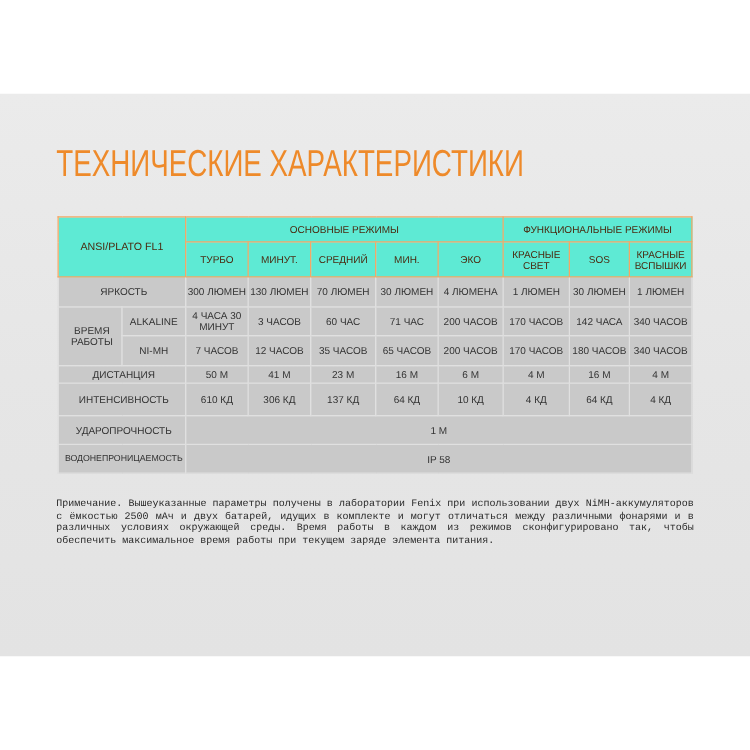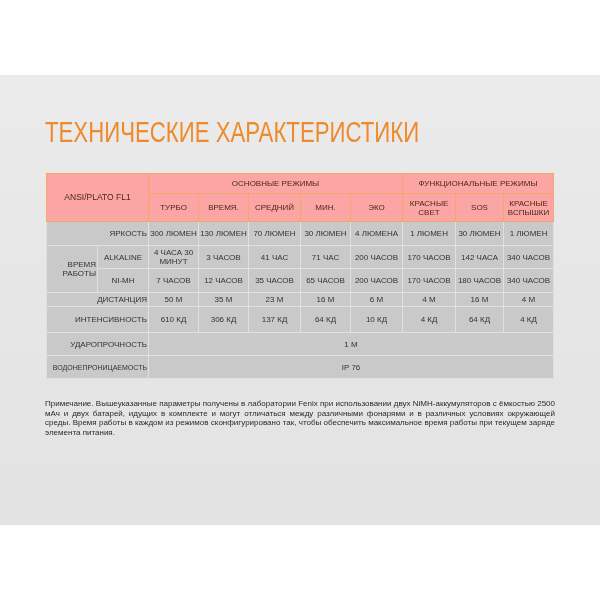--- a/index.html
+++ b/index.html
@@ -18,27 +18,27 @@
   table.spec {
     position: absolute; left: 46px; top: 173px; width: 507px;
     border-collapse: collapse; table-layout: fixed;
     font-family: "Liberation Sans", sans-serif; font-size: 8px; color: #333;
   }
   table.spec td {
     border: 1px solid #e0e0e0; text-align: center; vertical-align: middle;
     padding: 0 1px; line-height: 9px; background: #c9c9c9;
     white-space: normal;
   }
-  table.spec td.h { background: #fca5a5; color: #4a2a10; border-color: #f3a866; }
-  table.spec td.lbl { text-align: right; padding-left: 4px; }
+  table.spec td.h { background: #5eead4; color: #4a2a10; border-color: #f3a866; }
+  table.spec td.lbl { text-align: center; padding-left: 4px; }
   table.spec td.corner { font-weight: normal; font-size: 8.5px; }
   table.spec td.small { font-size: 7px; }
   .note {
     position: absolute; left: 45px; top: 399px; width: 510px;
-    font-family: Liberation Sans, sans-serif; font-size: 8px; color: #2a2a2a;
+    font-family: Liberation Mono, monospace; font-size: 8px; color: #2a2a2a;
     line-height: 9.5px; text-align: justify;
   }
 </style>
 </head>
 <body>
 
 <div class="panel"></div>
 
 <div class="title">ТЕХНИЧЕСКИЕ ХАРАКТЕРИСТИКИ</div>
 
@@ -56,21 +56,21 @@
       <col style="width:50px">
   </colgroup>
   <tbody>
       <tr style="height:20px">
     <td class="h corner" colspan="2" rowspan="2">ANSI/PLATO FL1</td>
     <td class="h" colspan="5">ОСНОВНЫЕ РЕЖИМЫ</td>
     <td class="h" colspan="3">ФУНКЦИОНАЛЬНЫЕ РЕЖИМЫ</td>
   </tr>
   <tr style="height:28px">
     <td class="h">ТУРБО</td>
-    <td class="h">ВРЕМЯ.</td>
+    <td class="h">МИНУТ.</td>
     <td class="h">СРЕДНИЙ</td>
     <td class="h">МИН.</td>
     <td class="h">ЭКО</td>
     <td class="h">КРАСНЫЕ СВЕТ</td>
     <td class="h">SOS</td>
     <td class="h">КРАСНЫЕ ВСПЫШКИ</td>
   </tr>
   <tr style="height:24px">
     <td class="lbl" colspan="2">ЯРКОСТЬ</td>
     <td>300 ЛЮМЕН</td>
@@ -80,42 +80,42 @@
     <td>4 ЛЮМЕНА</td>
     <td>1 ЛЮМЕН</td>
     <td>30 ЛЮМЕН</td>
     <td>1 ЛЮМЕН</td>
   </tr>
   <tr style="height:23px">
     <td class="lbl" rowspan="2">ВРЕМЯ РАБОТЫ</td>
     <td>ALKALINE</td>
     <td>4 ЧАСА 30 МИНУТ</td>
     <td>3 ЧАСОВ</td>
-    <td>41 ЧАС</td>
+    <td>60 ЧАС</td>
     <td>71 ЧАС</td>
     <td>200 ЧАСОВ</td>
     <td>170 ЧАСОВ</td>
     <td>142 ЧАСА</td>
     <td>340 ЧАСОВ</td>
   </tr>
   <tr style="height:24px">
     <td>NI-MH</td>
     <td>7 ЧАСОВ</td>
     <td>12 ЧАСОВ</td>
     <td>35 ЧАСОВ</td>
     <td>65 ЧАСОВ</td>
     <td>200 ЧАСОВ</td>
     <td>170 ЧАСОВ</td>
     <td>180 ЧАСОВ</td>
     <td>340 ЧАСОВ</td>
   </tr>
   <tr style="height:14px">
     <td class="lbl" colspan="2">ДИСТАНЦИЯ</td>
     <td>50 М</td>
-    <td>35 М</td>
+    <td>41 М</td>
     <td>23 М</td>
     <td>16 М</td>
     <td>6 М</td>
     <td>4 М</td>
     <td>16 М</td>
     <td>4 М</td>
   </tr>
   <tr style="height:26px">
     <td class="lbl" colspan="2">ИНТЕНСИВНОСТЬ</td>
     <td>610 КД</td>
@@ -126,18 +126,18 @@
     <td>4 КД</td>
     <td>64 КД</td>
     <td>4 КД</td>
   </tr>
   <tr style="height:23px">
     <td class="lbl" colspan="2">УДАРОПРОЧНОСТЬ</td>
     <td colspan="8">1 М</td>
   </tr>
   <tr style="height:23px">
     <td class="lbl small" colspan="2">ВОДОНЕПРОНИЦАЕМОСТЬ</td>
-    <td colspan="8">IP 76</td>
+    <td colspan="8">IP 58</td>
   </tr>
 </tbody>
   </table>
 
 <div class="note">Примечание. Вышеуказанные параметры получены в лаборатории Fenix при использовании двух NiMH-аккумуляторов с ёмкостью 2500 мАч и двух батарей, идущих в комплекте и могут отличаться между различными фонарями и в различных условиях окружающей среды. Время работы в каждом из режимов сконфигурировано так, чтобы обеспечить максимальное время работы при текущем заряде элемента питания.</div>
 
 </body></html>

